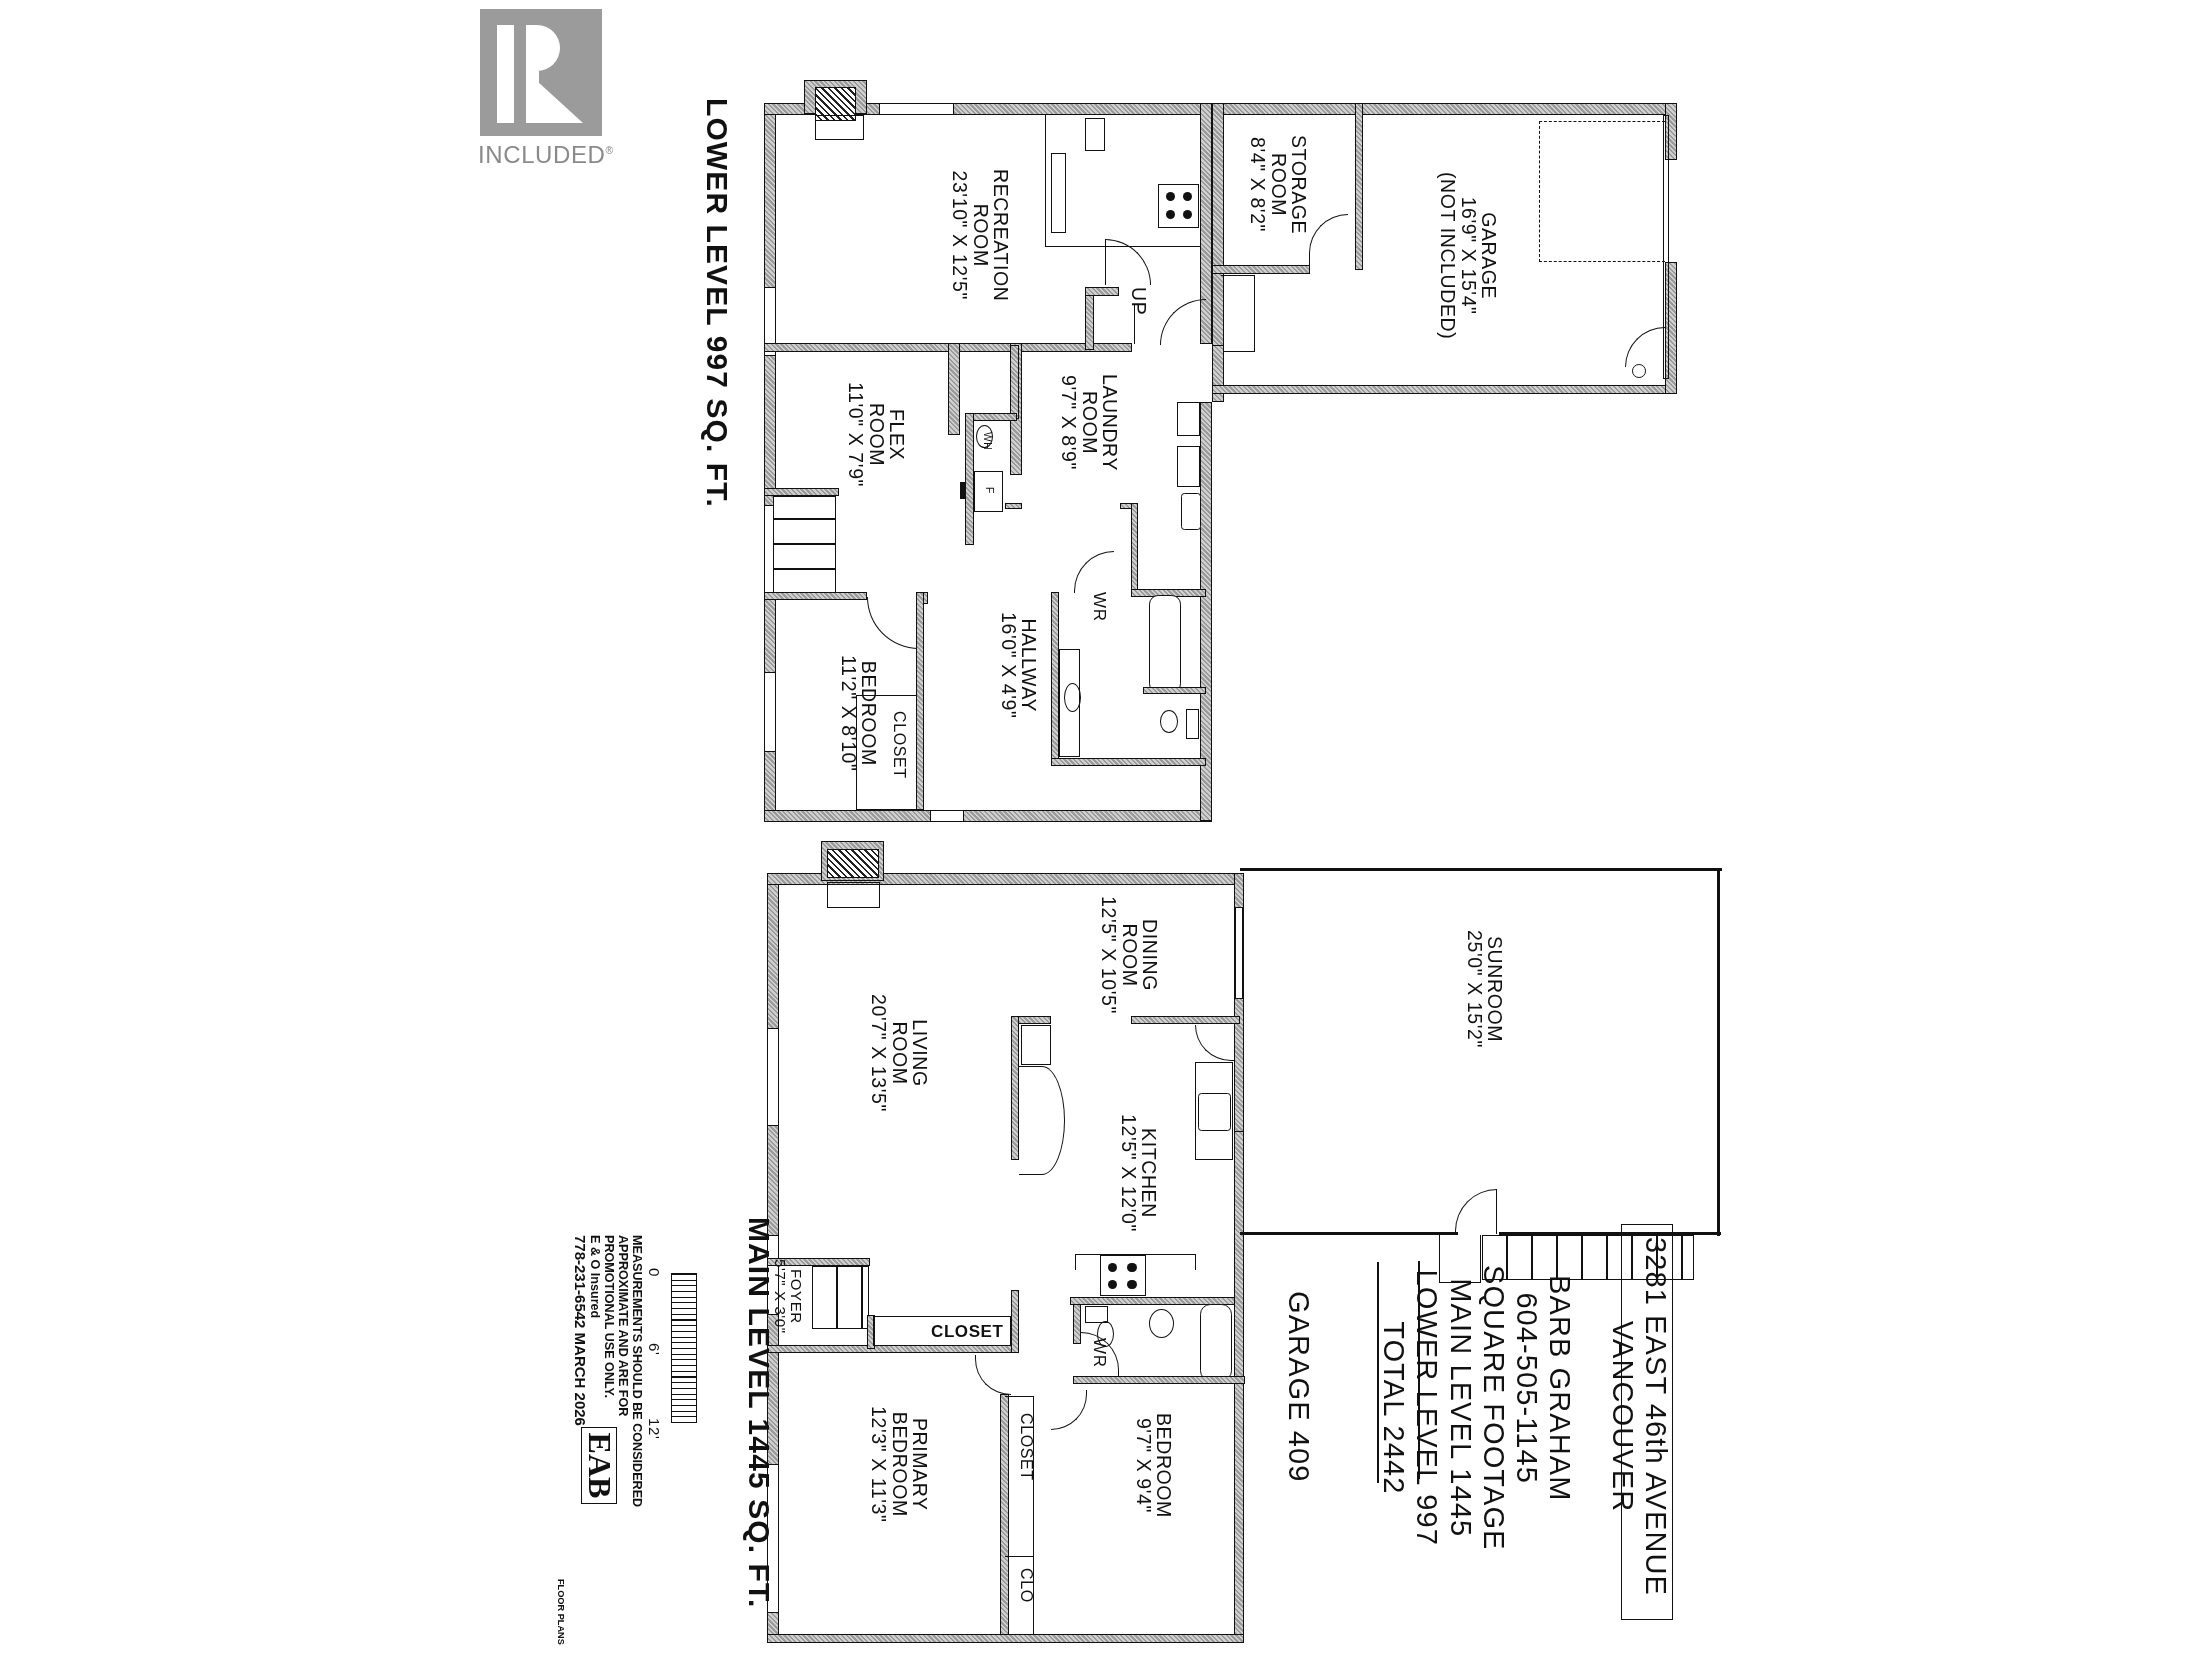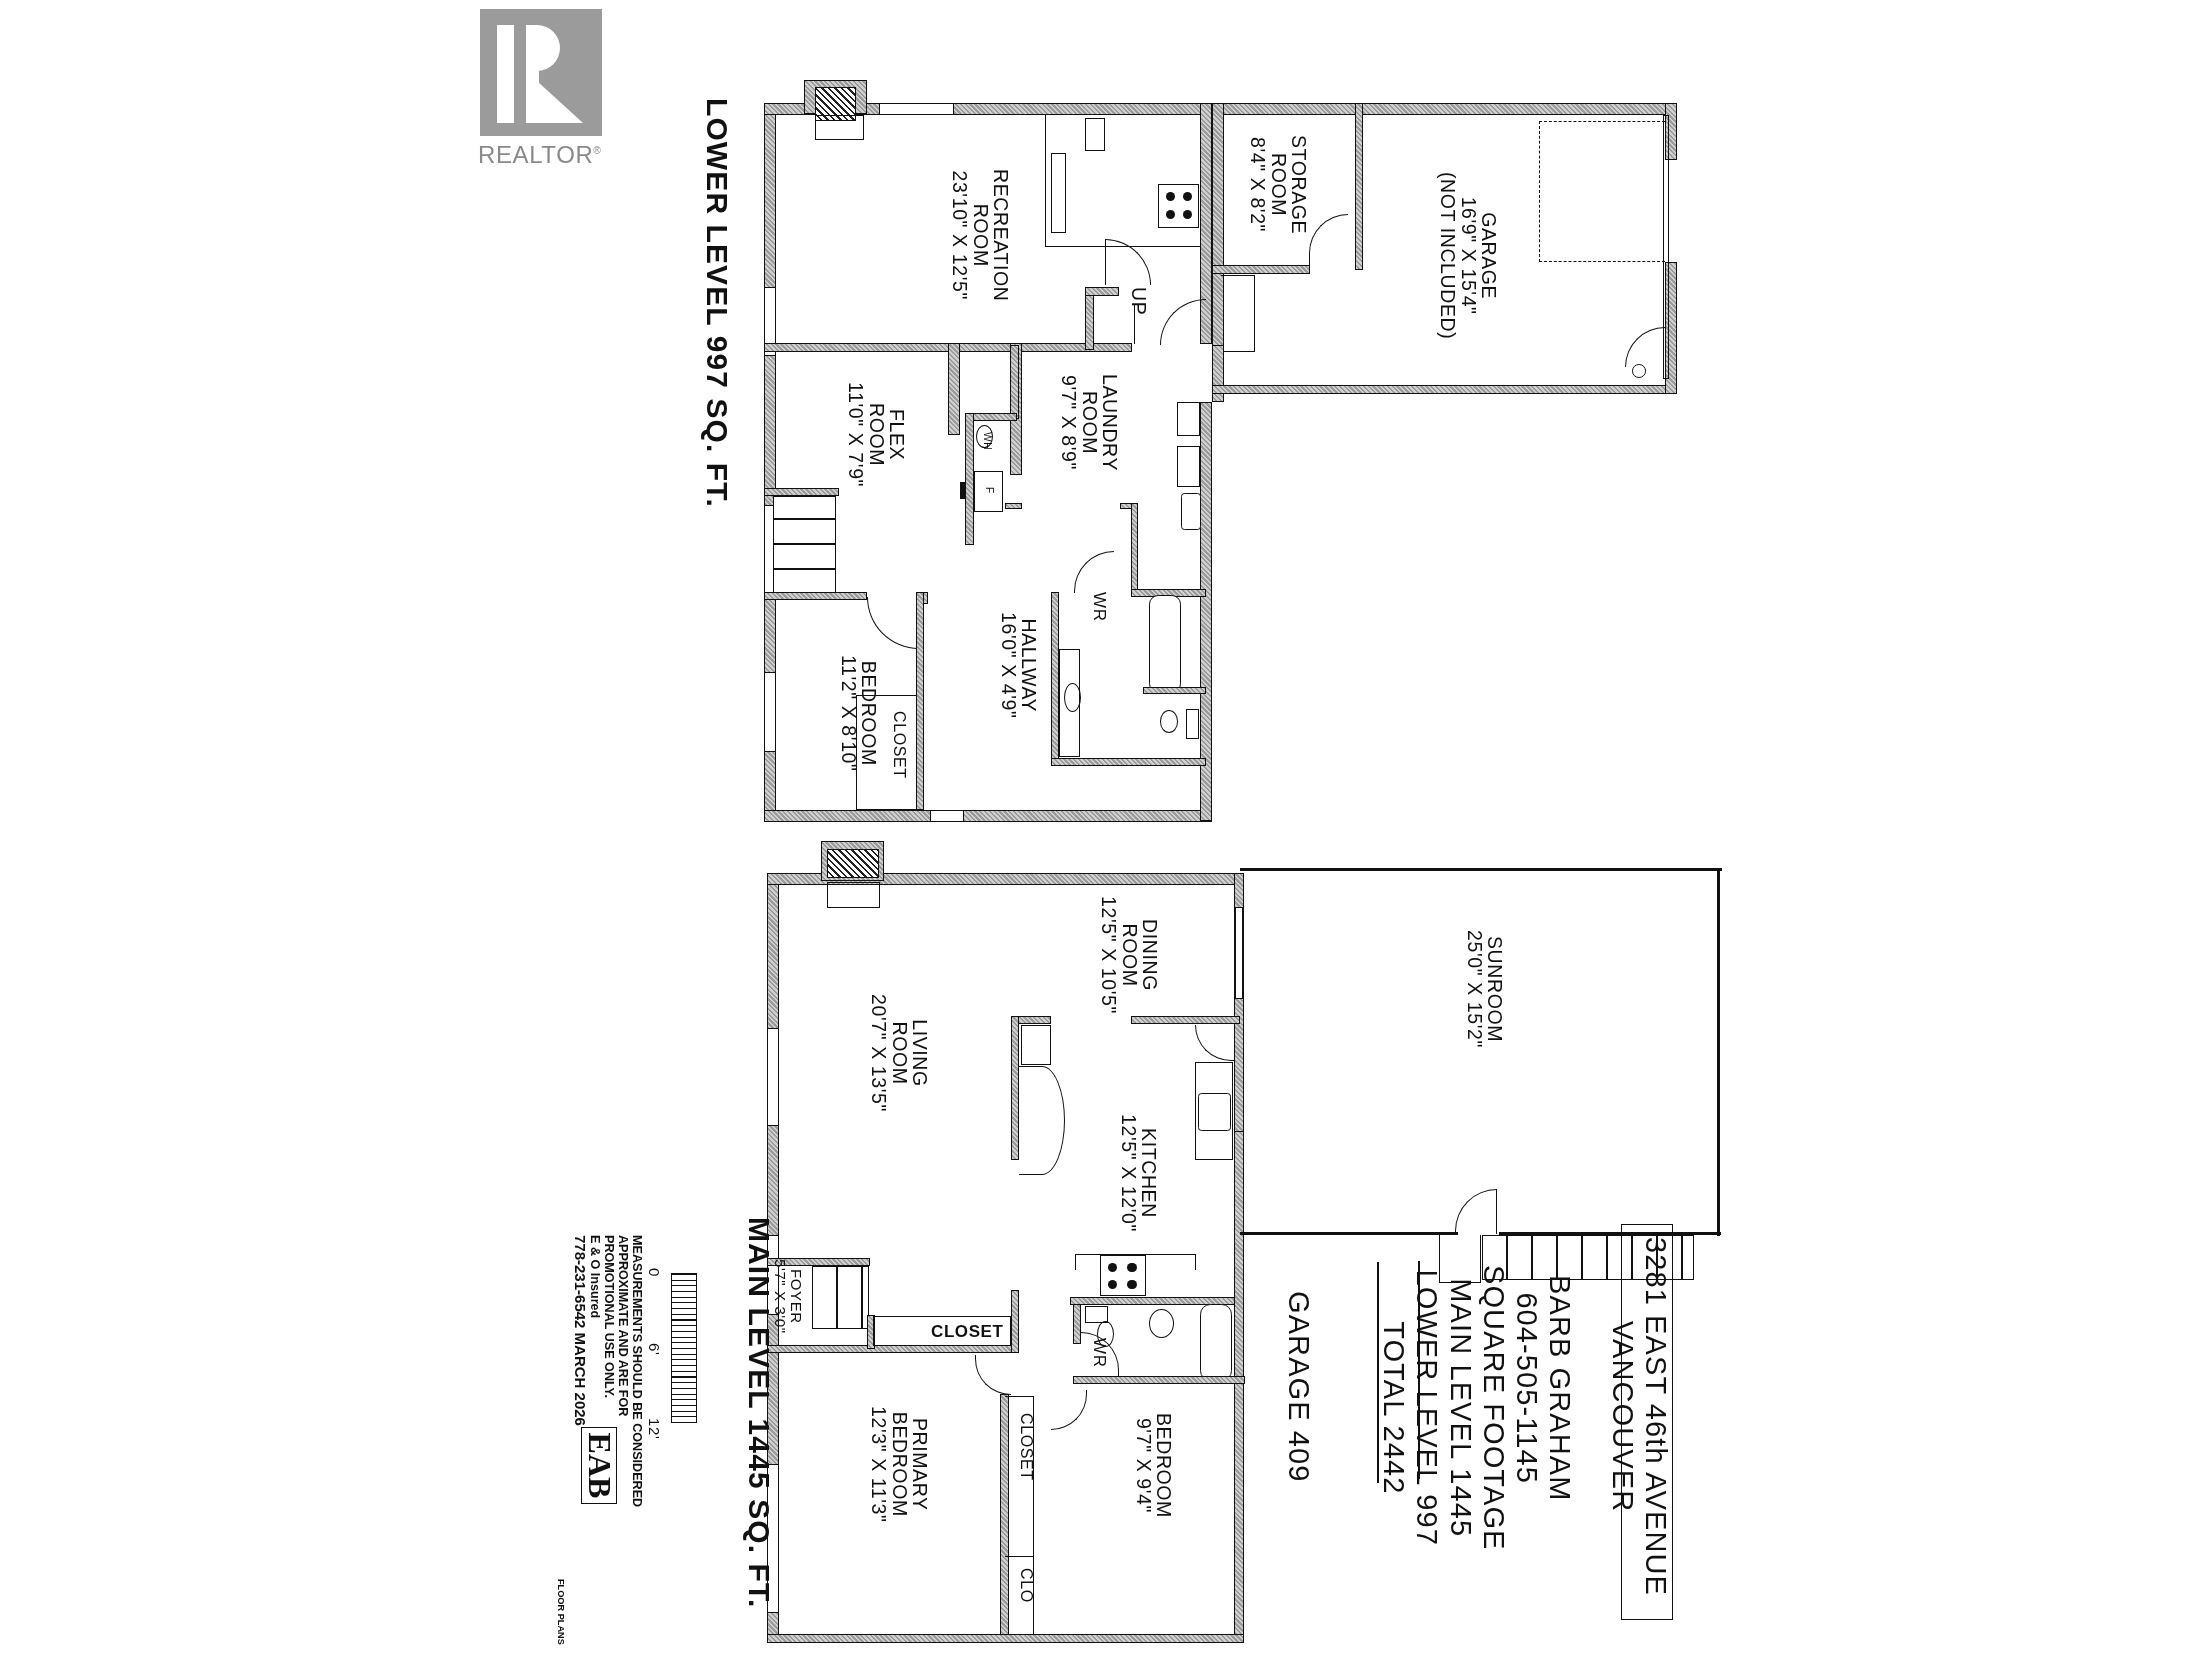--- a/index.html
+++ b/index.html
@@ -30,21 +30,21 @@
 </style>
 </head>
 <body>
 
 <div class="logo">
   <div class="logo-r"></div>
   <div class="logo-r2"></div>
   <div class="logo-r4"></div>
   <div class="logo-r3"></div>
 </div>
-<div class="logo-text"><span>REALTOR</span><sup style="font-size:10.3px">®</sup></div>
+<div class="logo-text"><span>INCLUDED</span><sup style="font-size:10.3px">®</sup></div>
 
 <div>
 
   <div class="wall" style="left:764px;top:109px;width:11.5px;height:712px;"></div>
   <div class="win" style="left:764px;top:287px;width:11.5px;height:69px;"></div>
   <div class="win" style="left:764px;top:505px;width:11.5px;height:92px;"></div>
   <div class="win" style="left:764px;top:672px;width:11.5px;height:80px;"></div>
   <div class="wall" style="left:764px;top:810px;width:448px;height:11.5px;"></div>
   <div class="win" style="left:930px;top:810px;width:34px;height:11.5px;"></div>
   <div class="wall" style="left:1200px;top:402px;width:11.5px;height:419px;"></div>

